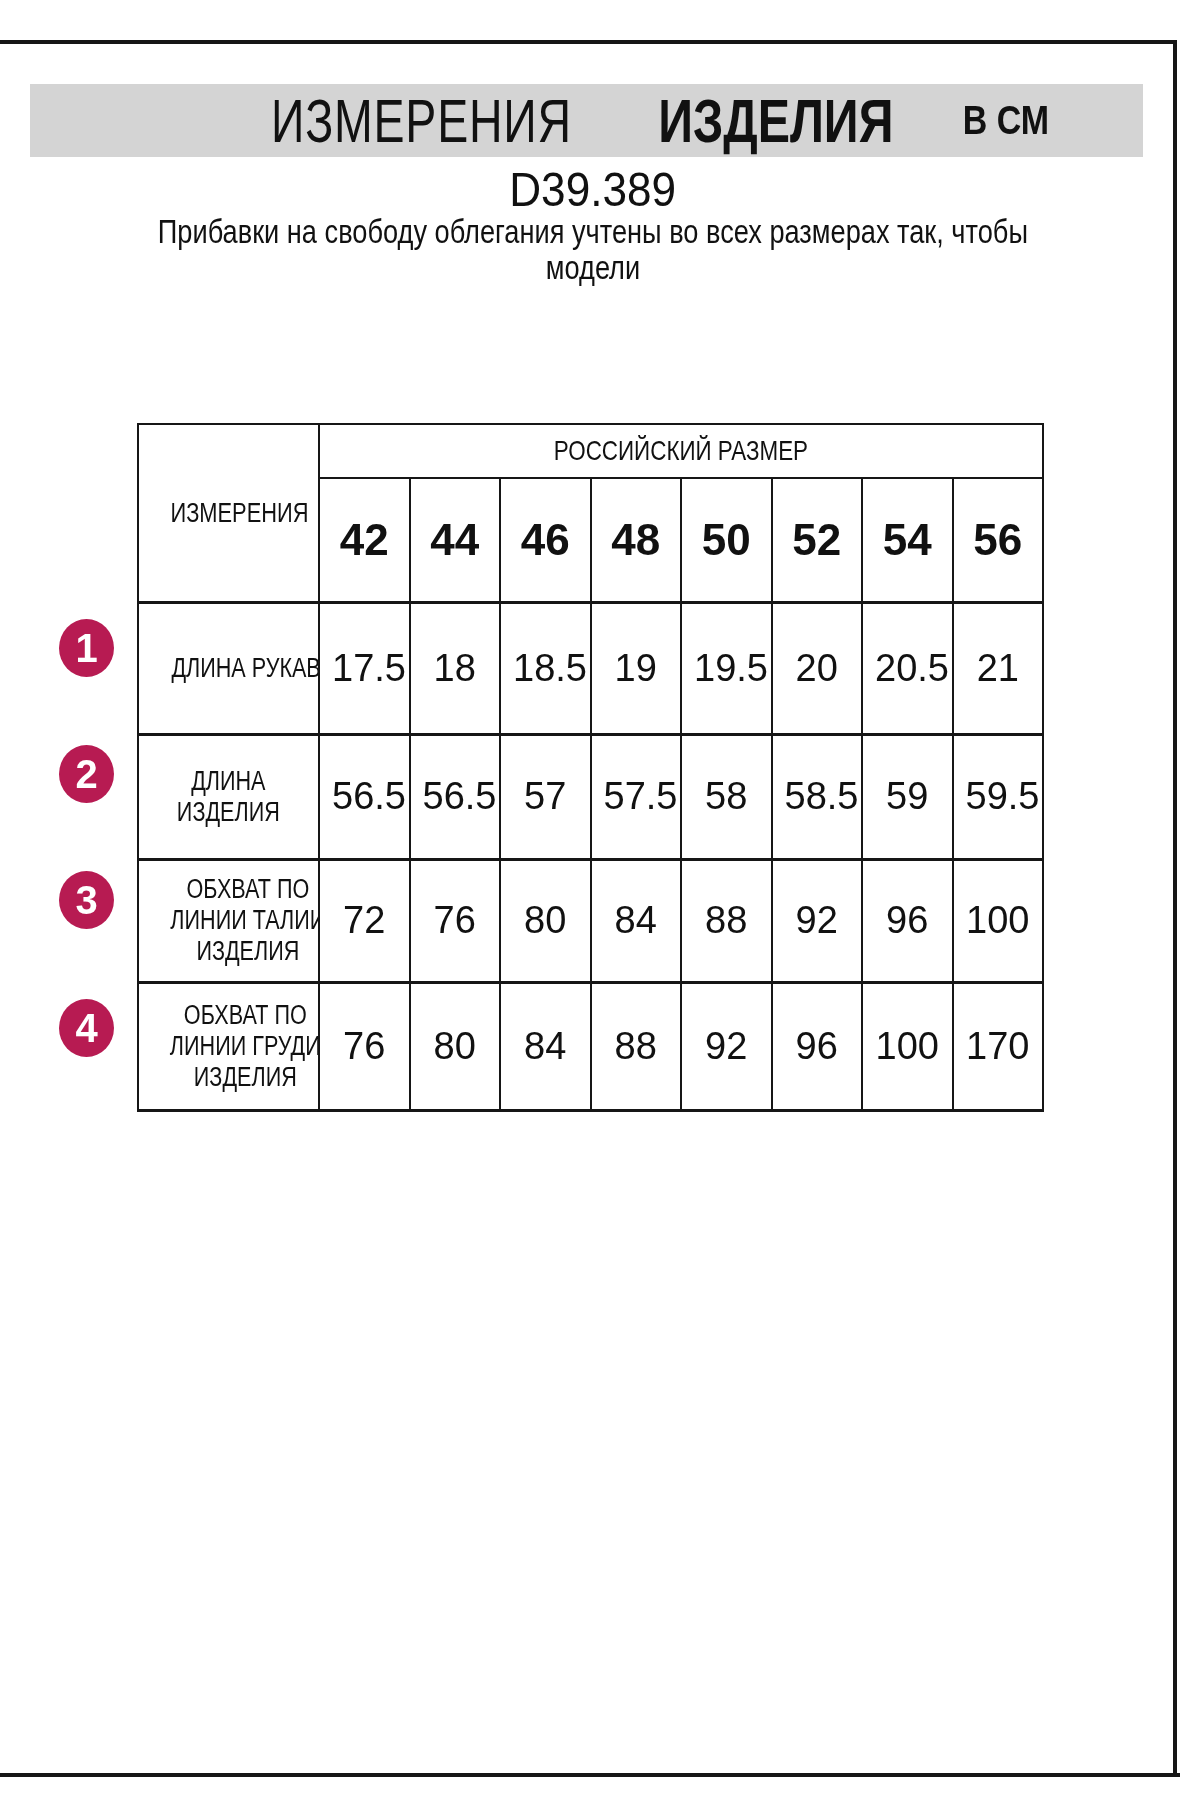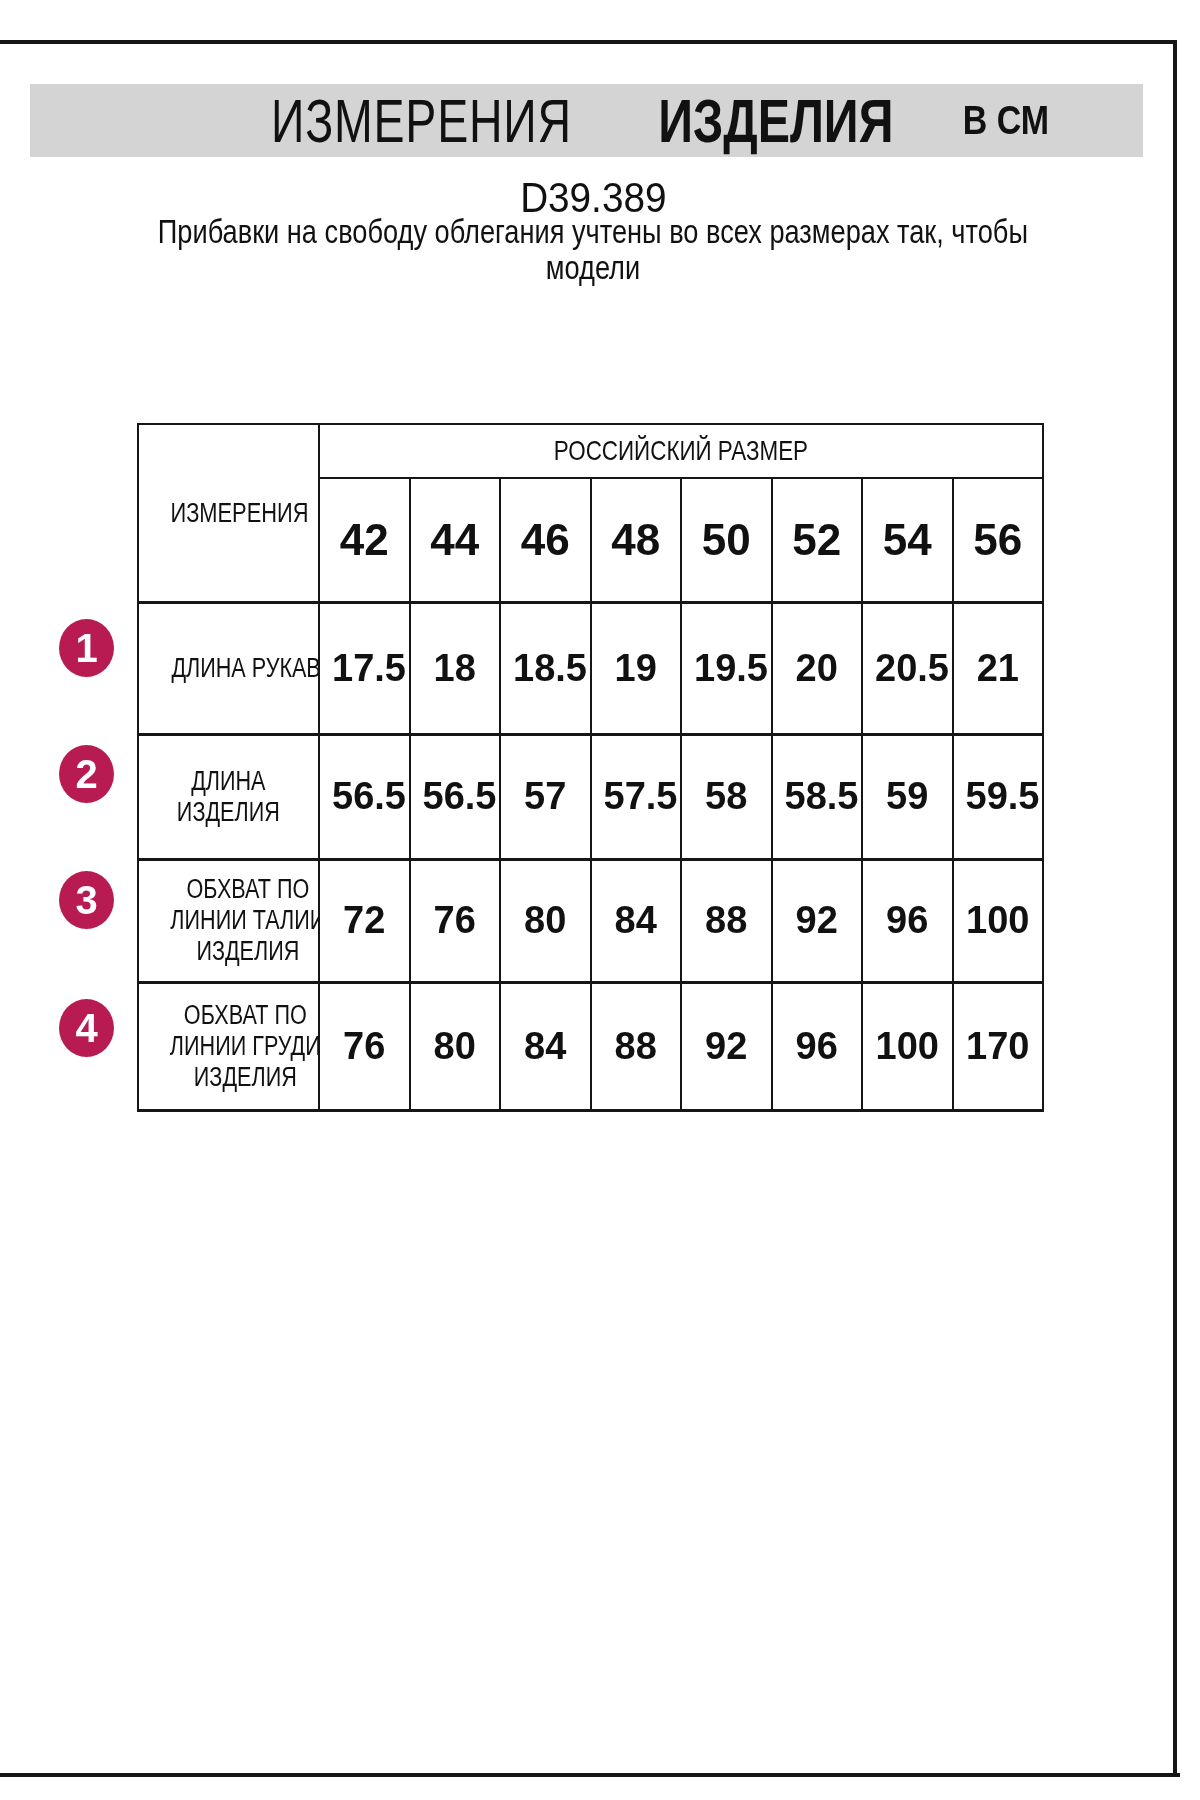--- a/index.html
+++ b/index.html
@@ -19,21 +19,21 @@
   .bpart { position:absolute; top:0; height:73px; width:600px; display:flex; align-items:center; justify-content:center; }
   .bp1 { left:91px; }
   .bp2 { left:446px; }
   .bp3 { left:676px; }
   .bp1 .scx { font-size:62px; font-weight:400; transform:scaleX(0.75); letter-spacing:1px; }
   .bp2 .scx { font-size:62px; font-weight:700; transform:scaleX(0.78); }
   .bp3 .scx { font-size:40px; font-weight:700; transform:scaleX(0.85); }
 
   .scx { display:inline-block; white-space:nowrap; transform-origin:center; }
 
-  .code-line { position:absolute; left:0; top:166px; width:1186px; text-align:center; font-size:43px; line-height:46px;margin-top:8px; }
+  .code-line { position:absolute; left:0; top:166px; width:1186px; text-align:center; font-size:49px; line-height:46px; }
   .code-line .scx { transform:scaleX(0.9); }
 
   .desc { position:absolute; left:0; top:213px; width:1186px; text-align:center; font-size:34px; line-height:36px; }
   .desc .scx { transform:scaleX(0.8); }
 
   
   .size-table {
     position:absolute; left:137px; top:423px;
     border-collapse:collapse; table-layout:fixed; width:905px;
   }
@@ -47,21 +47,21 @@
   tr.data-row.r3 { height:123px; }
   tr.data-row.r4 { height:128px; }
   tr.data-row td { border-top-width:3px; }
   tr.data-row.r4 td { border-bottom-width:3px; }
 
   td.corner { font-size:28px; }
   td.corner .scx { transform:scaleX(0.78); }
   td.group { font-size:28px; line-height:28px; }
   td.group .scx { transform:scaleX(0.8); }
   td.size-cell { font-size:44px; font-weight:700; }
-  td.value-cell { font-size:38px; font-weight:700;margin-left:36px; }
+  td.value-cell { font-size:38px; font-weight:400;margin-left:36px; }
   td.label-cell { font-size:27px; line-height:31px; }
   .lbl { display:inline-block; transform:scaleX(0.8); transform-origin:center; }
   .lbl div { white-space:nowrap; }
 
   
   .circle {
     position:absolute; left:59px; width:55px; height:58px; border-radius:50%;
     background:#b71b52; color:#ffffff; font-size:40px; font-weight:700;
     display:flex; align-items:center; justify-content:center;
   }

